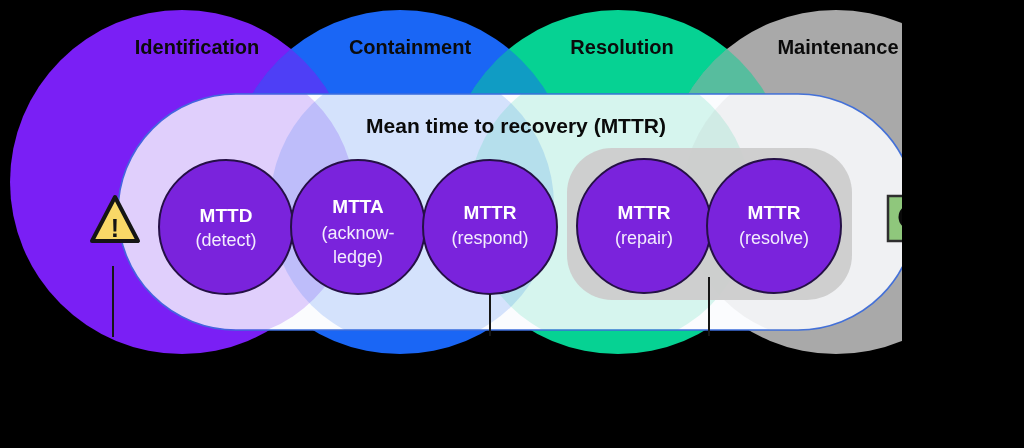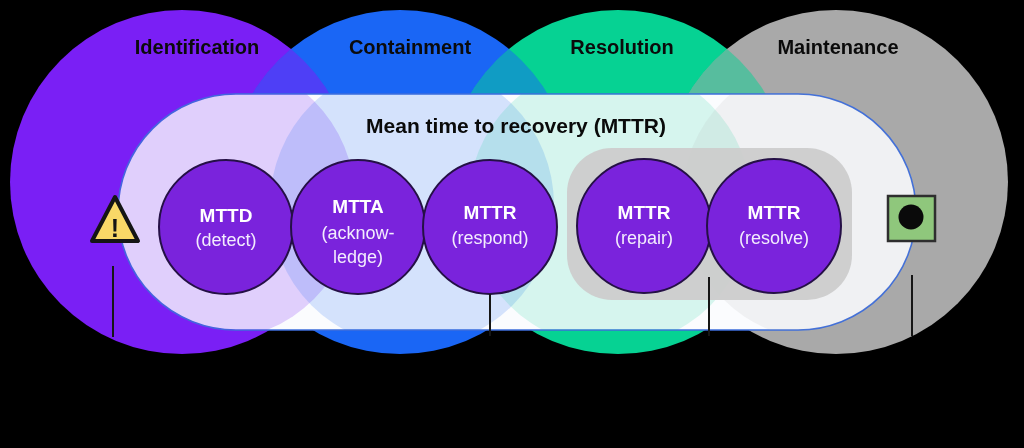--- a/index.html
+++ b/index.html
@@ -1,16 +1,16 @@
 <!DOCTYPE html>
 <html><head>
 <meta charset="utf-8">
 <style>
   html,body{margin:0;padding:0;background:#000;}
-  .stage{position:relative;width:1024px;height:448px;background:#000;overflow:hidden;
+  .stage{position:relative;width:902px;height:448px;background:#000;overflow:hidden;
          font-family:"Liberation Sans",sans-serif;}
   svg{display:block}
   .phase-label{font-family:"Liberation Sans",sans-serif;font-weight:700;font-size:20px;fill:#0b0b0b;text-anchor:middle;}
   .mttr-title{font-family:"Liberation Sans",sans-serif;font-weight:700;font-size:21px;fill:#0a0a0a;text-anchor:middle;}
   .acr{font-family:"Liberation Sans",sans-serif;font-weight:700;font-size:19px;fill:#ffffff;text-anchor:middle;}
   .sub{font-family:"Liberation Sans",sans-serif;font-weight:400;font-size:18px;fill:#f3ecfd;text-anchor:middle;}
   .bang{font-family:"Liberation Sans",sans-serif;font-weight:800;font-size:25px;fill:#141414;text-anchor:middle;}
   .connector{stroke:#161616;stroke-width:2;}
 </style>
 </head>

